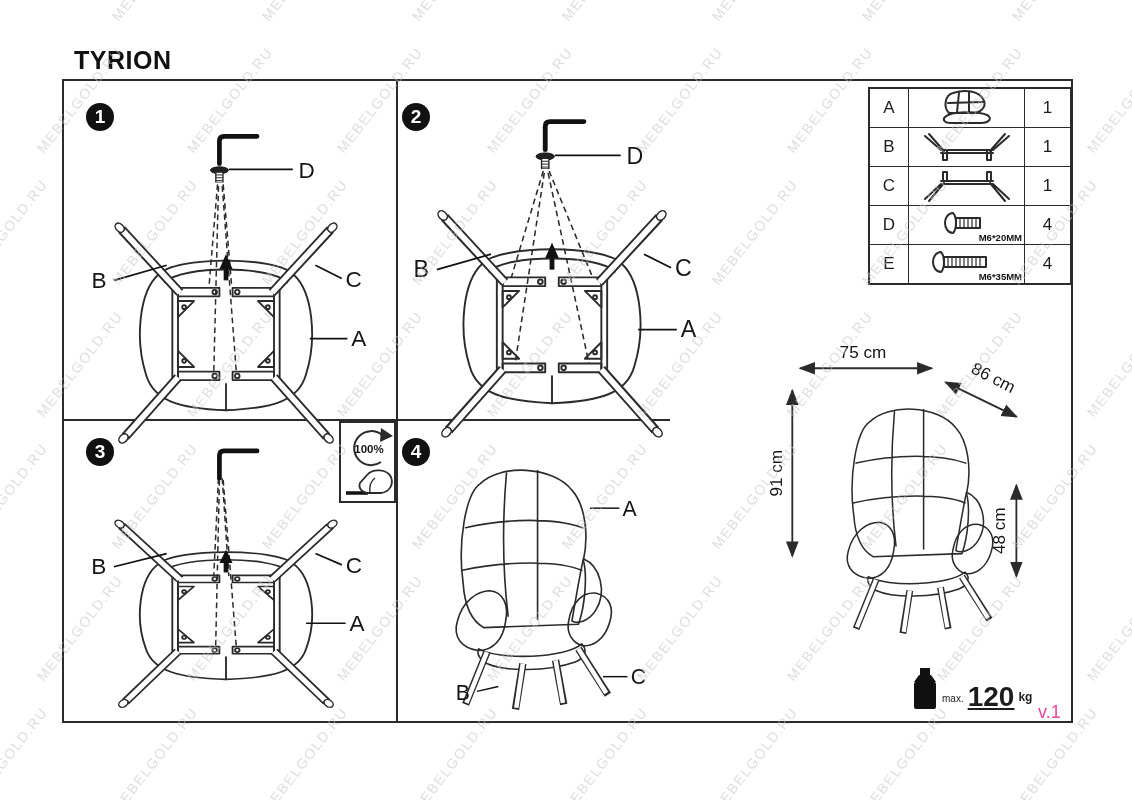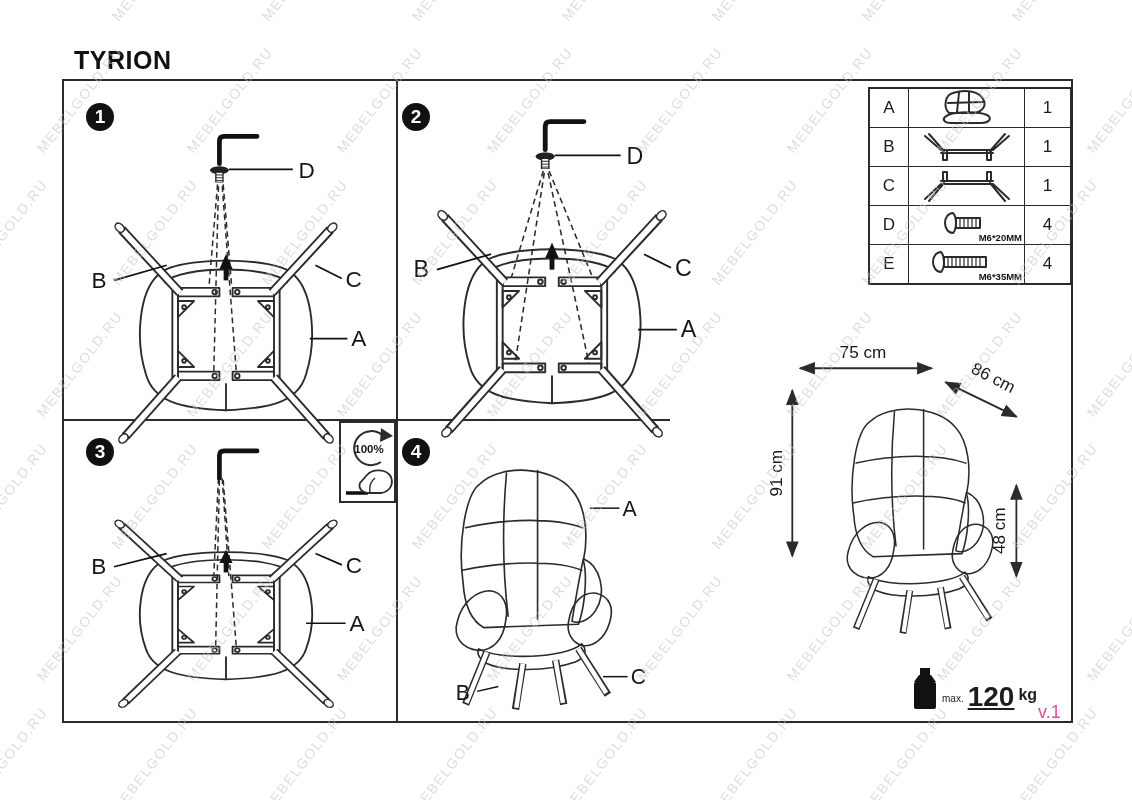--- a/index.html
+++ b/index.html
@@ -33,21 +33,21 @@
   #parts-table .c-qty{flex:1;display:flex;align-items:center;justify-content:center;font-size:17px;}
   #parts-table .size-label{position:absolute;right:2px;bottom:1px;font-size:9.5px;font-weight:bold;color:#111;}
   
   svg{overflow:visible;}
   svg text{font-family:"Liberation Sans",sans-serif;fill:#161616;}
   .sk{stroke:#2b2b2b;fill:none;stroke-width:2;stroke-linejoin:round;stroke-linecap:round;}
   
   #max-load{display:flex;align-items:flex-end;gap:4px;z-index:2;}
   #max-load .prefix{font-size:10px;font-weight:normal;padding-bottom:6px;}
   #max-load .value{font-size:28px;font-weight:bold;line-height:26px;text-decoration:underline;}
-  #max-load .unit{font-size:16px;font-weight:bold;padding-bottom:6px;}
+  #max-load .unit{font-size:12px;font-weight:bold;padding-bottom:6px;}
   #version{font-size:18px;color:#ec4899;z-index:2;}
   
   #footer{left:0;width:1132px;top:729px;text-align:center;font-size:11.5px;line-height:15.5px;color:#222;z-index:2;}
 </style>
 </head>
 <body>
 
 <div id="page">
 
   <svg width="0" height="0" style="position:absolute" aria-hidden="true">

